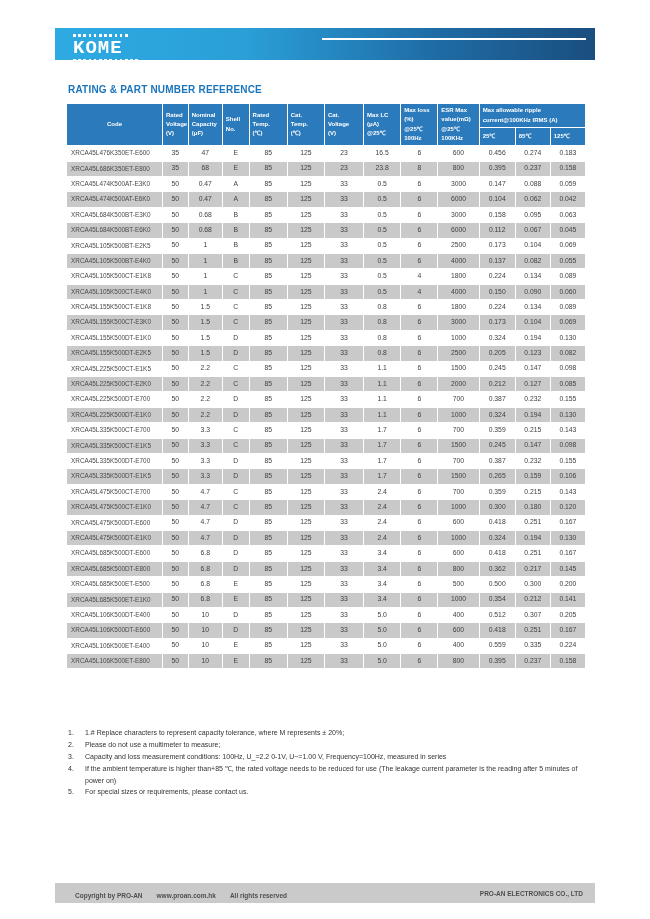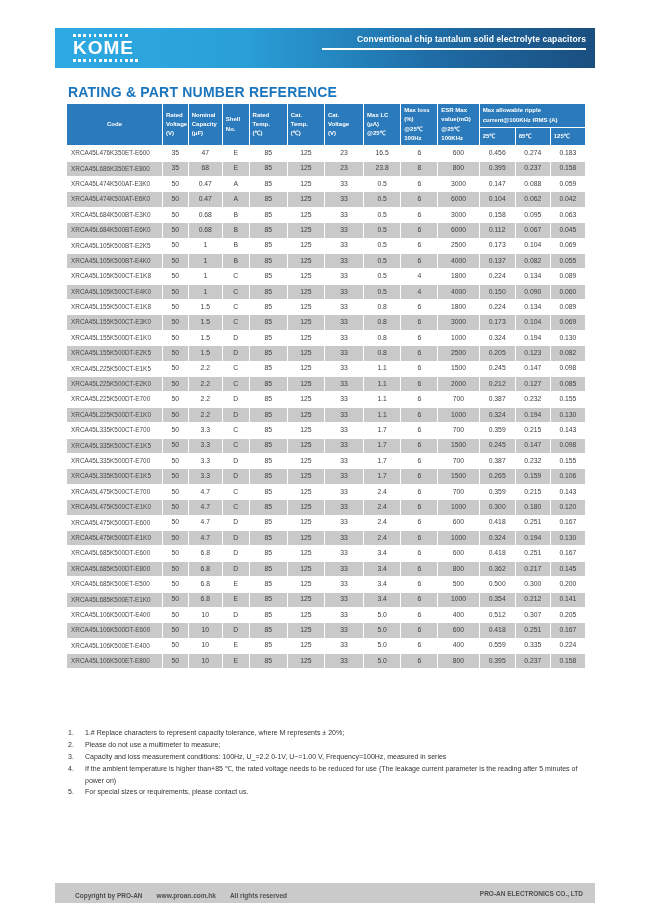--- a/index.html
+++ b/index.html
@@ -1,34 +1,34 @@
 <!DOCTYPE html>
 <html><head>
 <meta charset="utf-8">
 <style>
   * { margin:0; padding:0; box-sizing:border-box; }
   html,body { background:#ffffff; }
   body { font-family:"Liberation Sans", sans-serif; color:#333; }
   .page { position:relative; width:650px; height:919px; background:#fff; overflow:hidden; }
 
   
-  .banner { position:absolute; left:55px; top:28px; width:540px; height:40px;
-            background:linear-gradient(90deg,#2eaae2 0%, #2a9fd8 35%, #1f6ca6 70%, #1a4e7f 100%); }
+  .banner { position:absolute; left:55px; top:28px; width:540px; height:32px;
+            background:linear-gradient(90deg,#2eaae2 0%, #2a9fd8 35%, #1f6ca6 70%, #1a4e7f 100%);font-family:Liberation Mono, monospace; }
   .logo { position:absolute; left:18px; top:6px; color:#fff; }
   .logo .dots { height:3px; background:repeating-linear-gradient(90deg,#fff 0 2.6px, rgba(0,0,0,0) 2.6px 5.2px); }
   .logo .dots.top { width:57px; margin-bottom:1px; }
   .logo .dots.bottom { width:66px; margin-top:1px; }
   .logo .logo-text { font-size:19px; font-weight:bold; letter-spacing:1px; line-height:20px; }
   .banner-right { position:absolute; right:9px; top:6px; text-align:right; color:#fff; }
   .banner-title { font-size:8.5px; font-weight:bold; letter-spacing:0.1px; }
   .banner-rule { width:264px; height:2px; background:#fff; margin:4px 0 4px auto; }
   .banner-model { font-size:11px; font-weight:bold; }
 
   
-  .section-title { position:absolute; left:68px; top:84px; color:#1a75bc; font-size:14px; font-weight:bold; letter-spacing:0.2px; }
+  .section-title { position:absolute; left:68px; top:84px; color:#1a75bc; font-size:10px; font-weight:bold; letter-spacing:0.2px; }
 
   
   .ratings { position:absolute; left:66px; top:103px; width:520px;
              border-collapse:separate; border-spacing:1.6px; table-layout:fixed; }
   .ratings th { background:#2b7abb; color:#fff; font-size:6px; font-weight:bold;
                 text-align:left; vertical-align:middle; padding:2px 3px; white-space:pre-line; line-height:1.55; }
   .ratings th.center { text-align:center; }
   .ratings thead tr.sub th { height:17px; padding:2px 3px; }
   .ratings td { font-size:6.8px; color:#414141; text-align:center; vertical-align:middle;
                 height:14.4px; padding:0 2px; background:#fff; line-height:1; }
@@ -53,21 +53,20 @@
 
 <div class="page">
 
   <div class="banner">
     <div class="logo">
       <div class="dots top"></div>
       <div class="logo-text">KOME</div>
       <div class="dots bottom"></div>
     </div>
     <div class="banner-right">
-      <div class="banner-title">Conventional chip tantalum solid electrolyte capacitors</div>
       <div class="banner-rule"></div>
     </div>
   </div>
 
   <div class="section-title">RATING &amp; PART NUMBER REFERENCE</div>
 
   <table class="ratings">
     <colgroup>
       <col style="width:92px">
         <col style="width:24px">

